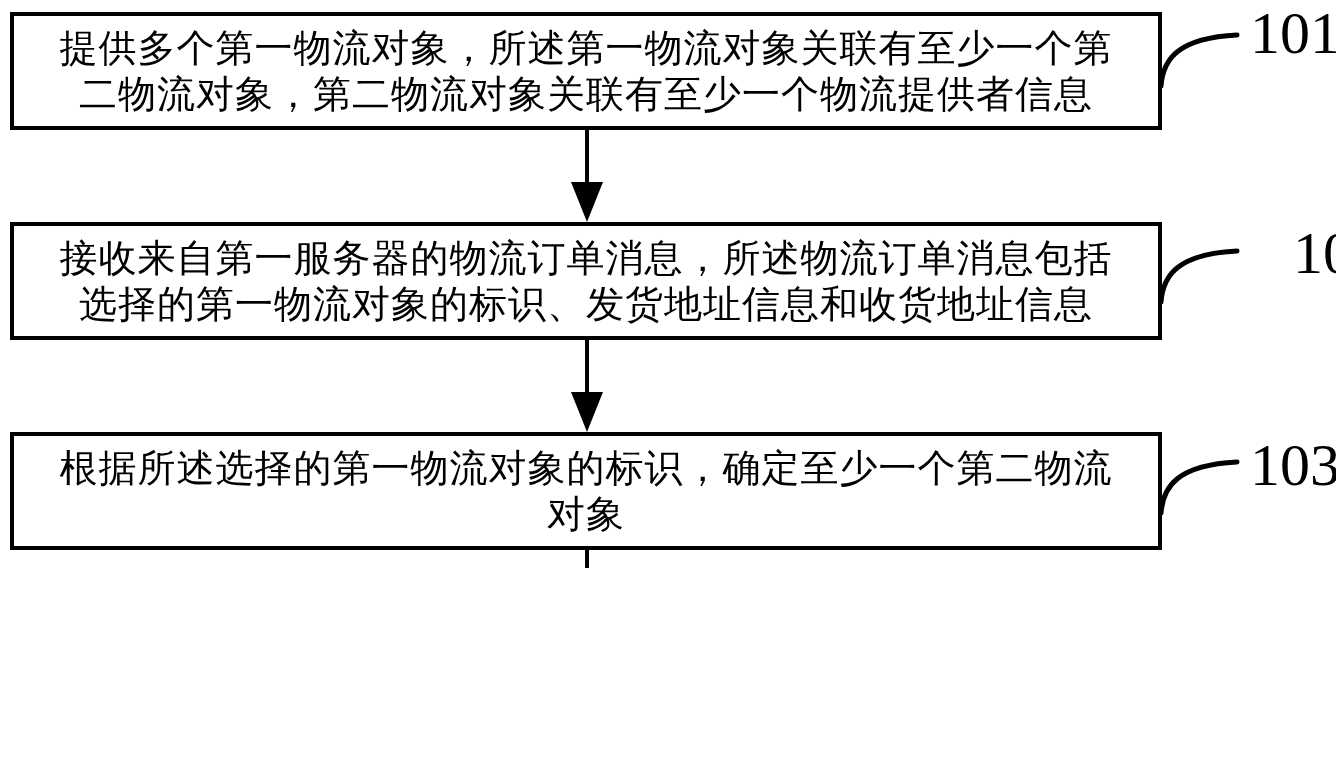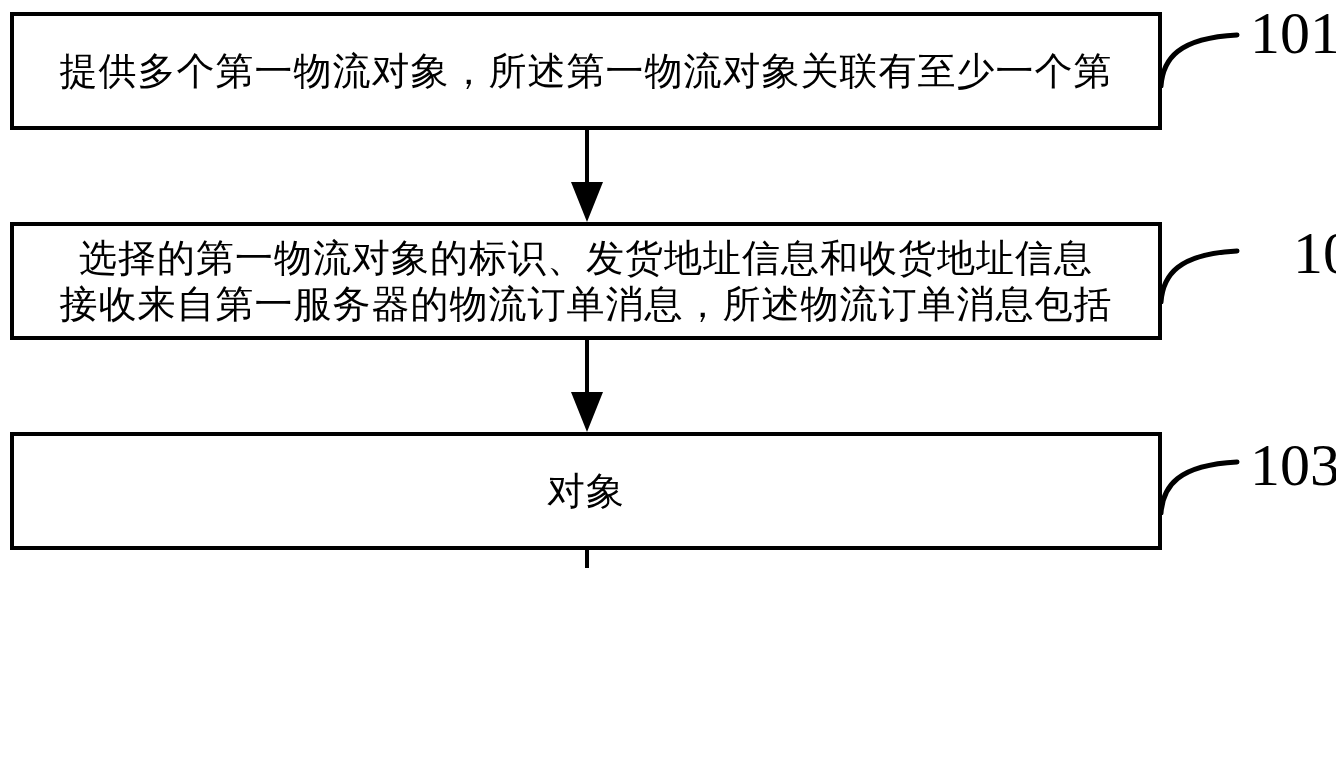--- a/index.html
+++ b/index.html
@@ -100,36 +100,38 @@
   #ref3 { top: 440px; text-align: center; }
   #ref4 { top: 656px; }
 </style>
 </head>
 <body>
 
 <div id="canvas">
 
   <div id="box1" class="step-box">
     <span class="step-line">提供多个第一物流对象，所述第一物流对象关联有至少一个第</span>
+    <span class="step-line">二物流对象，第二物流对象关联有至少一个物流提供者信息</span>
   </div>
   <div id="arrow1" class="flow-arrow">
     <div class="shaft"></div>
     <div class="head"></div>
   </div>
 
   <div id="box2" class="step-box">
+    <span class="step-line">接收来自第一服务器的物流订单消息，所述物流订单消息包括</span>
     <span class="step-line">选择的第一物流对象的标识、发货地址信息和收货地址信息</span>
-    <span class="step-line">接收来自第一服务器的物流订单消息，所述物流订单消息包括</span>
   </div>
   <div id="arrow2" class="flow-arrow">
     <div class="shaft"></div>
     <div class="head"></div>
   </div>
 
   <div id="box3" class="step-box">
+    <span class="step-line">根据所述选择的第一物流对象的标识，确定至少一个第二物流</span>
     <span class="step-line">对象</span>
   </div>
   <div id="arrow3" class="flow-arrow">
     <div class="shaft"></div>
     <div class="head"></div>
   </div>
 
 
   <svg id="leader1" class="leader" viewBox="0 0 82 62">
     <path d="M 3,60 C 5,33 20,12 79,9" fill="none" stroke="#000000" stroke-width="5" stroke-linecap="round"></path>

